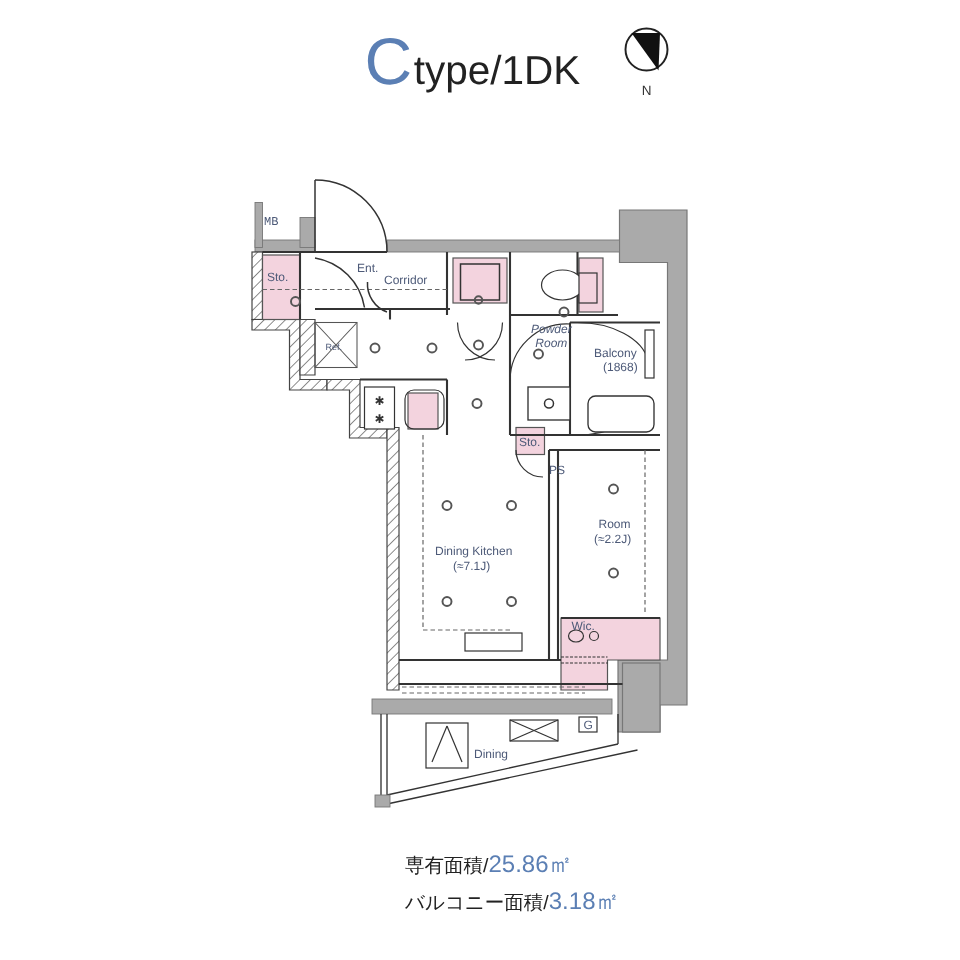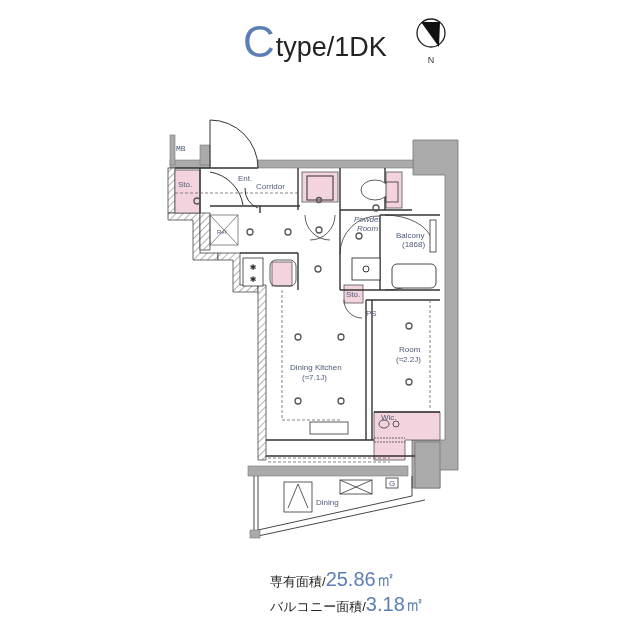--- a/index.html
+++ b/index.html
@@ -4,21 +4,21 @@
 <style>
   html,body{margin:0;padding:0;background:#fff;}
   body{width:640px;height:640px;position:relative;overflow:hidden;font-family:"Liberation Sans",sans-serif;}
   .title{position:absolute;left:243px;top:18px;height:44px;display:flex;align-items:flex-end;}
   .title .big{font-size:44px;color:#5b7fb4;line-height:40px;font-weight:normal;}
   .title .rest{font-size:27px;color:#222;line-height:30px;margin-left:1px;}
   .compass{position:absolute;left:414px;top:16px;width:34px;height:50px;}
   svg.plan{position:absolute;left:0;top:0;}
   .lbl{position:absolute;font-size:8px;color:#4d5a78;text-align:center;line-height:9px;white-space:nowrap;}
   .area{position:absolute;left:270px;font-size:13px;color:#222;white-space:nowrap;}
-  .area .v{color:#5b7fb4;font-size:20px;}
+  .area .v{color:#5b7fb4;font-size:16px;}
 </style>
 </head>
 <body>
 
 <div class="title">
   <span class="big">C</span>
   <span class="rest">type/1DK</span>
 </div>
 
 <svg class="compass" viewBox="0 0 34 50">

